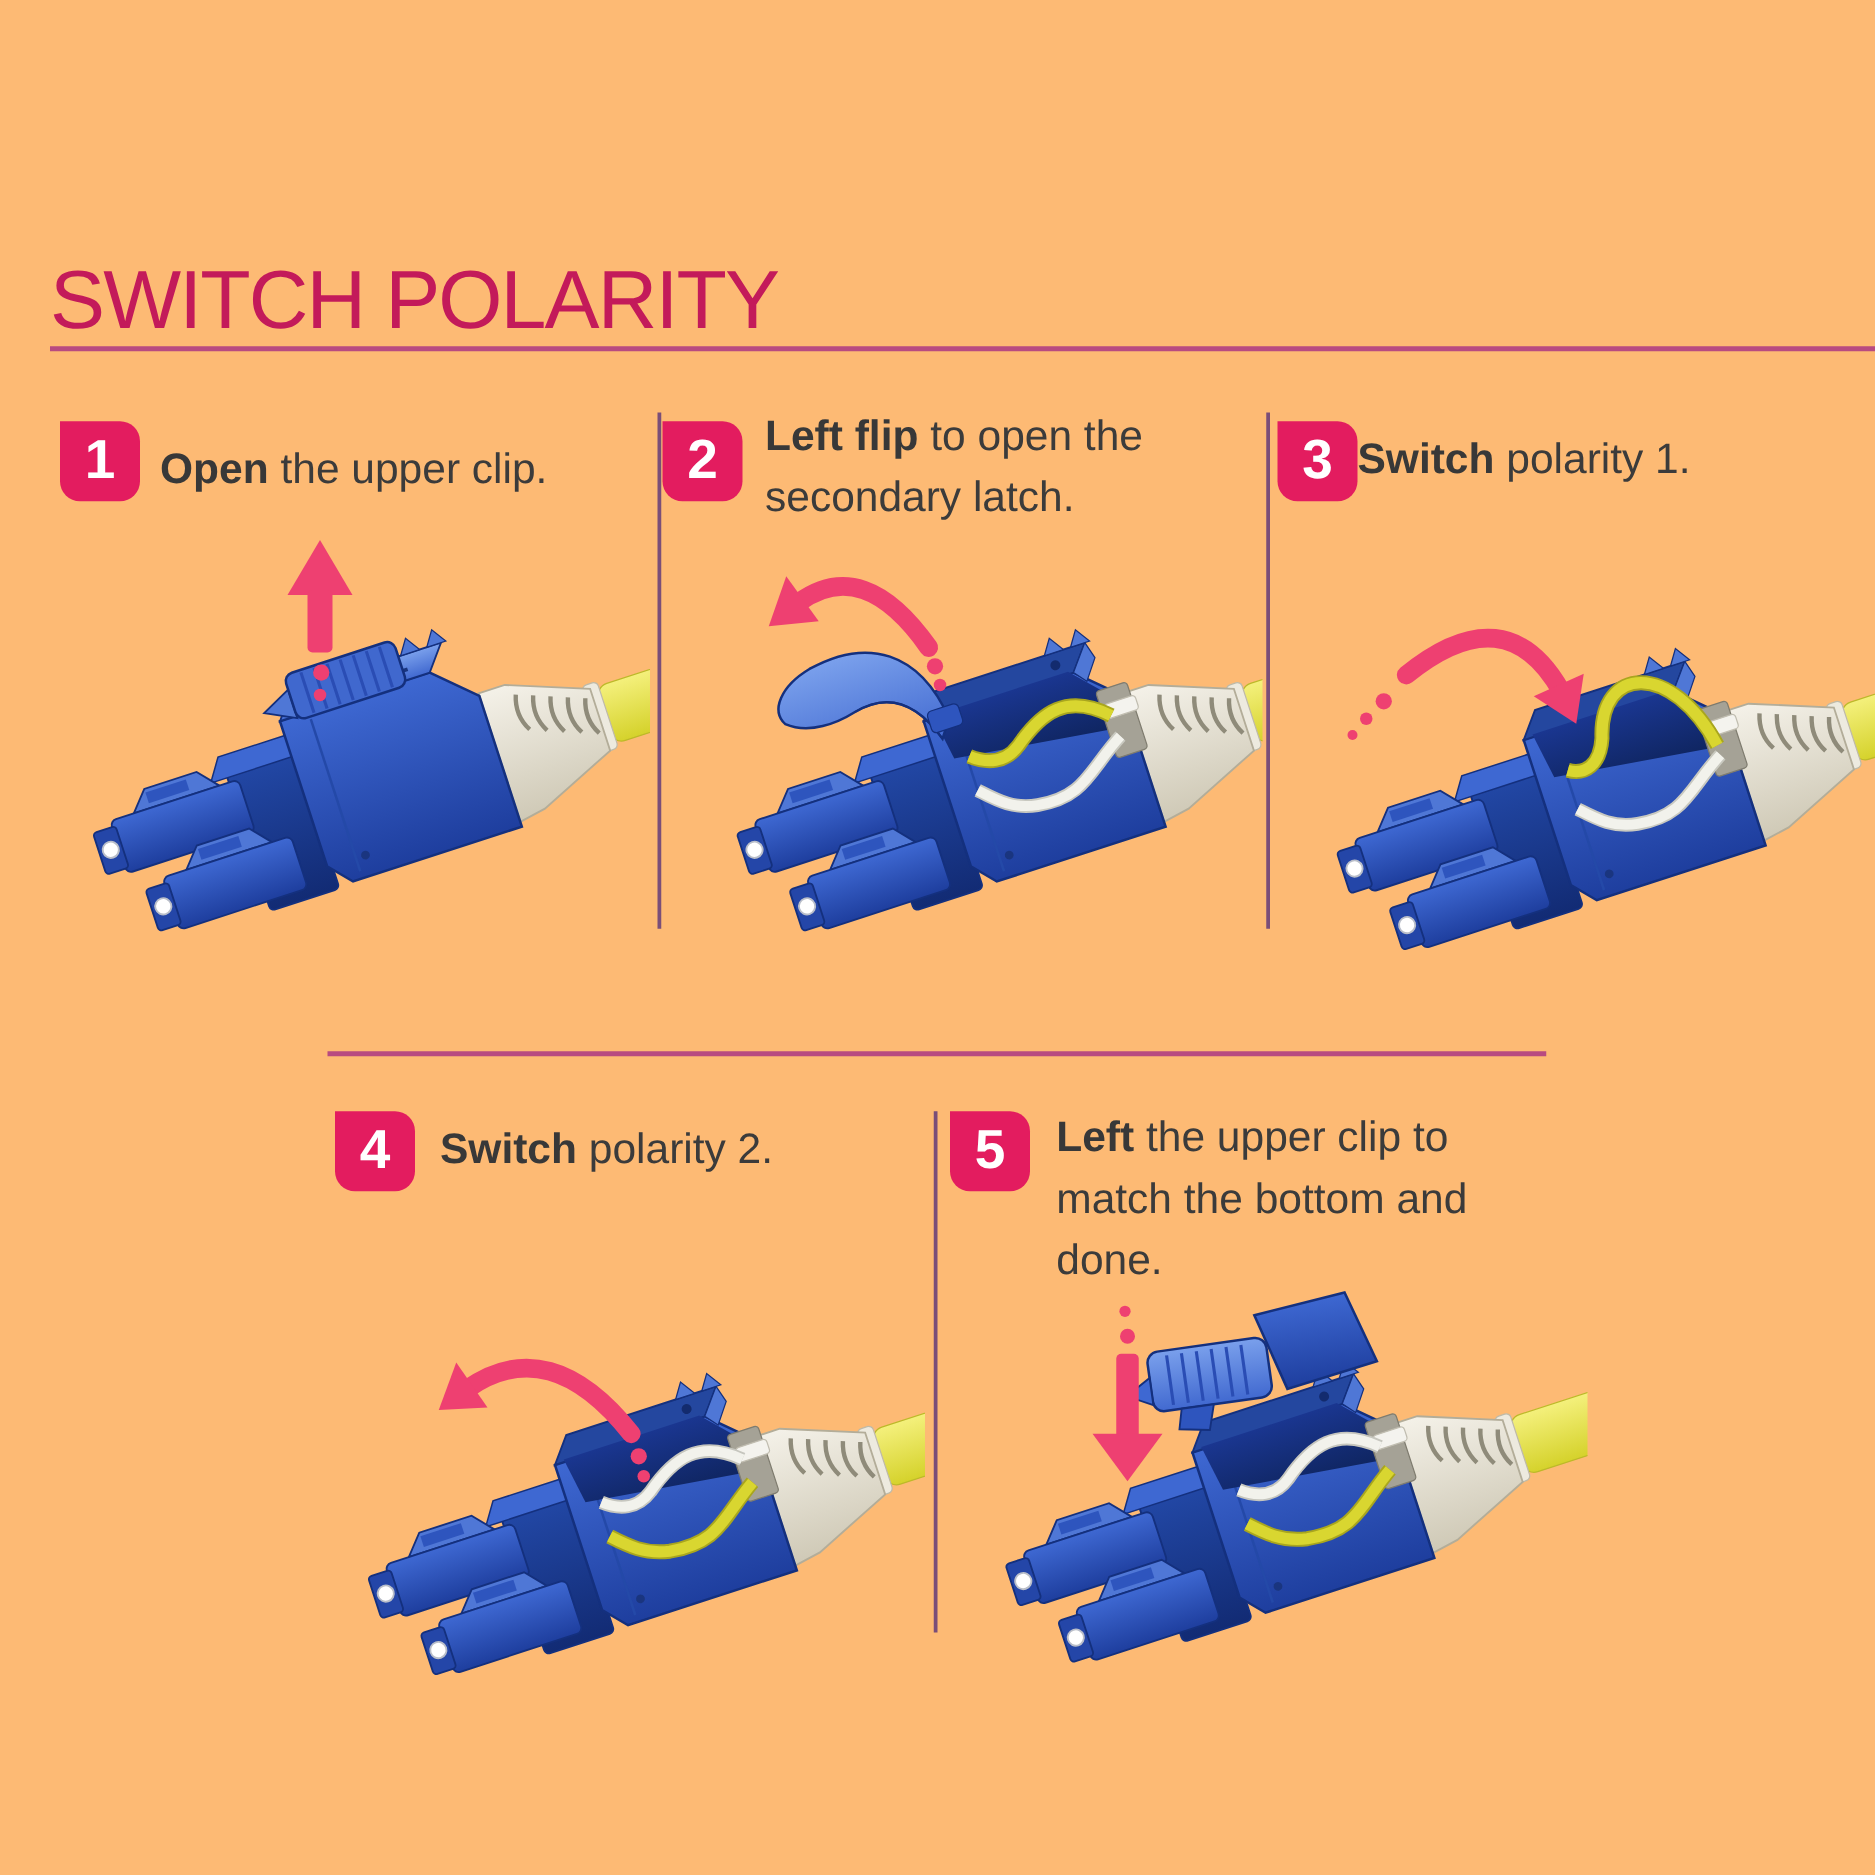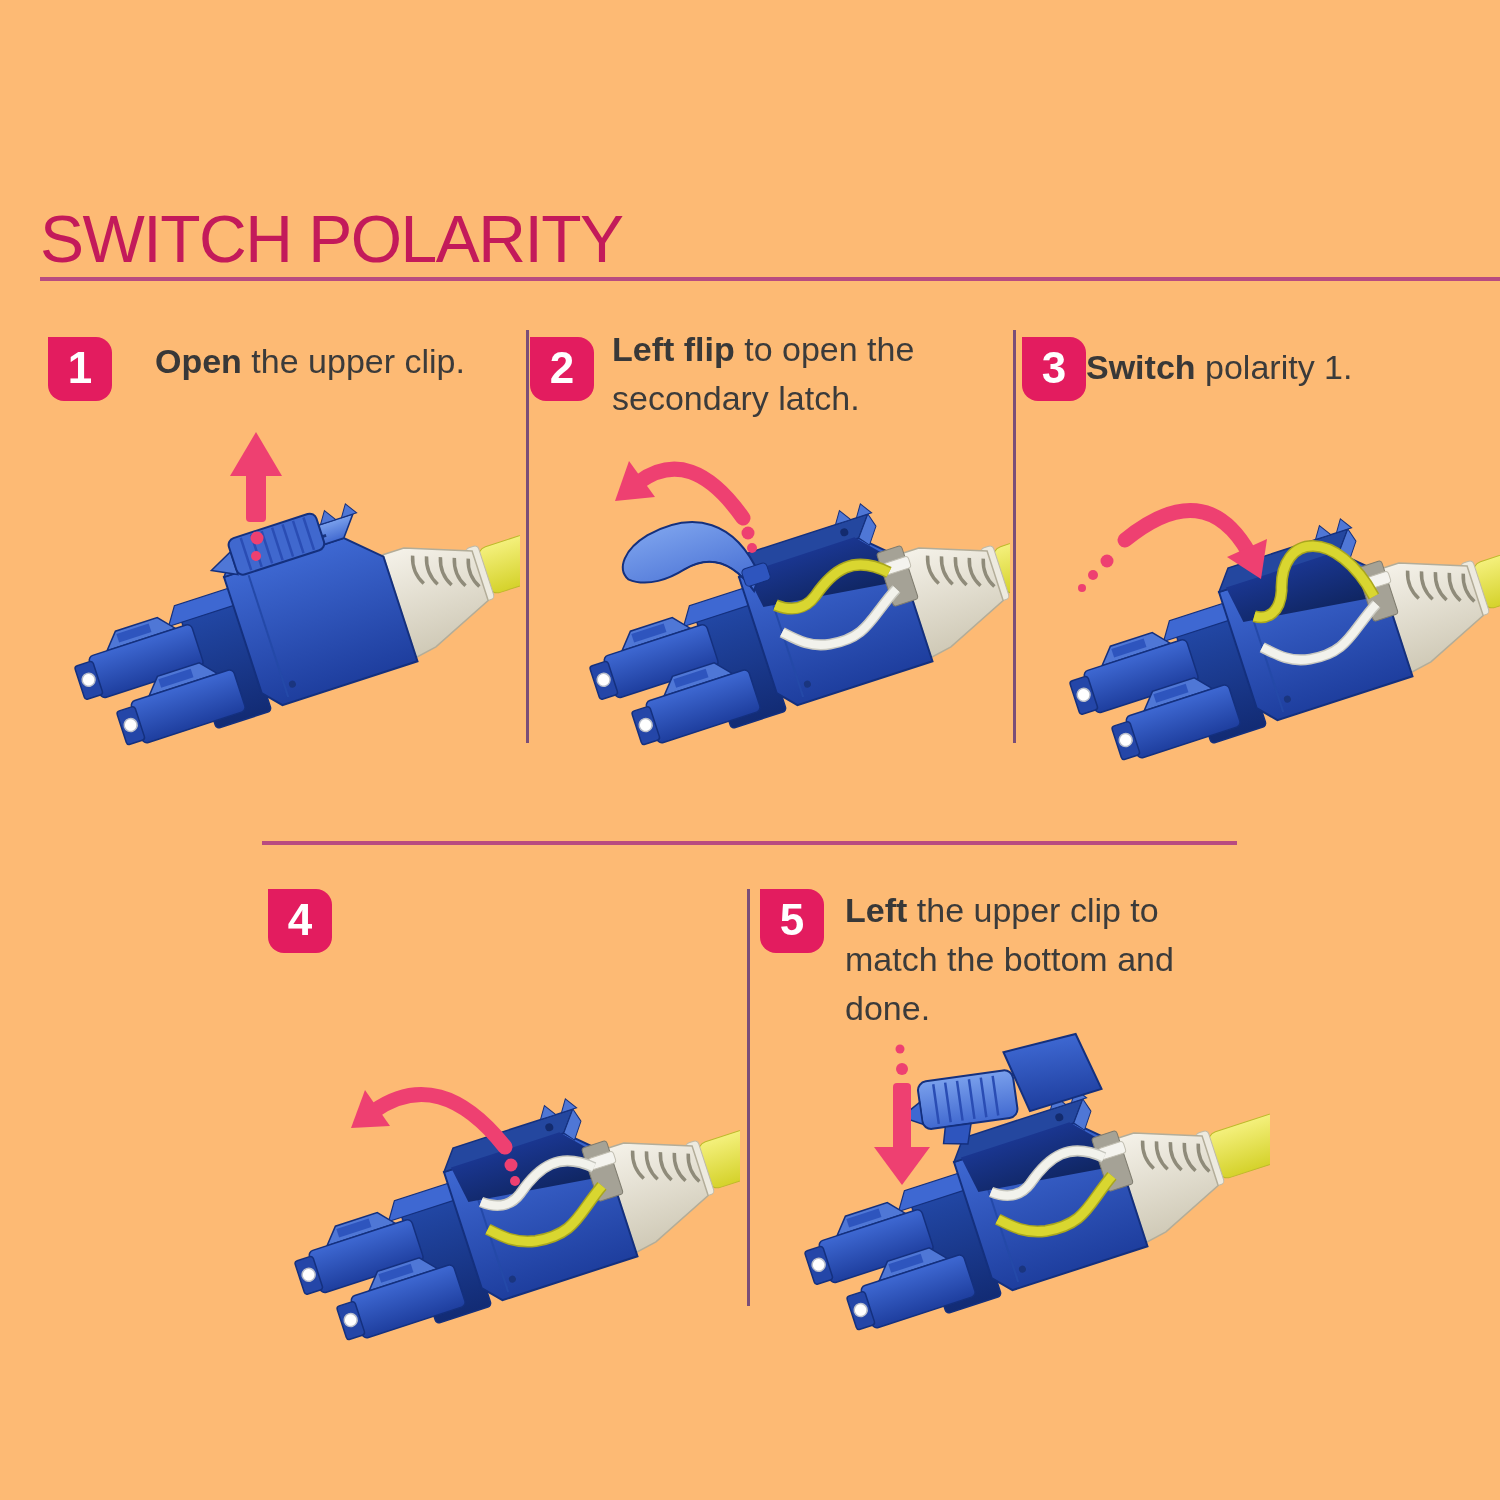--- a/index.html
+++ b/index.html
@@ -175,35 +175,37 @@
   <div class="title">SWITCH POLARITY</div>
   <div class="title-underline"></div>
 
   <div class="vdiv" style="left:526px;top:330px;height:413px;"></div>
   <div class="vdiv" style="left:1013px;top:330px;height:413px;"></div>
   <div class="hdiv" style="left:262px;top:841px;width:975px;"></div>
   <div class="vdiv" style="left:747px;top:889px;height:417px;"></div>
 
   <div class="badge" style="left:48px;top:337px;">
     <span>1</span></div>
-  <div class="step-text" style="left:128px;top:337px;width:380px;margin-left:27px;">
+  <div class="step-text" style="left:128px;top:351px;width:380px;">
     <b>Open</b><span> the upper clip.</span></div>
 
   <div class="badge" style="left:530px;top:337px;">
     <span>2</span></div>
   <div class="step-text" style="left:612px;top:325px;width:352px;">
     <b>Left flip</b><span> to open the secondary latch.</span></div>
 
   <div class="badge" style="left:1022px;top:337px;">
     <span>3</span></div>
   <div class="step-text" style="left:1086px;top:343px;width:380px;">
     <b>Switch</b><span> polarity 1.</span></div>
 
   <div class="badge" style="left:268px;top:889px;">
     <span>4</span></div>
+  <div class="step-text" style="left:352px;top:895px;width:380px;">
+    <b>Switch</b><span> polarity 2.</span></div>
 
   <div class="badge" style="left:760px;top:889px;">
     <span>5</span></div>
   <div class="step-text" style="left:845px;top:886px;width:400px;">
     <b>Left</b><span> the upper clip to match the bottom and done.</span></div>
 
   <svg class="illus" style="left:60px;top:430px;" width="460" height="350" viewBox="0 0 460 350">
     <g transform="translate(0,42) rotate(-18 200 190)">
       <use href="#conn-closed"></use>
     </g>

